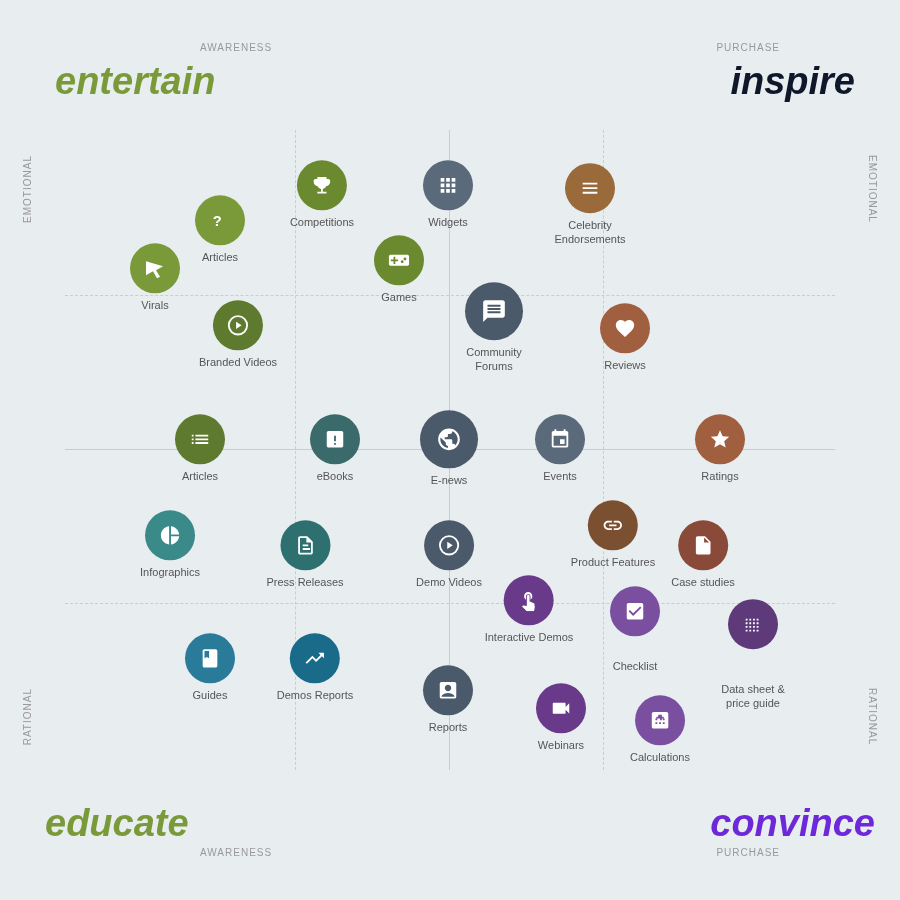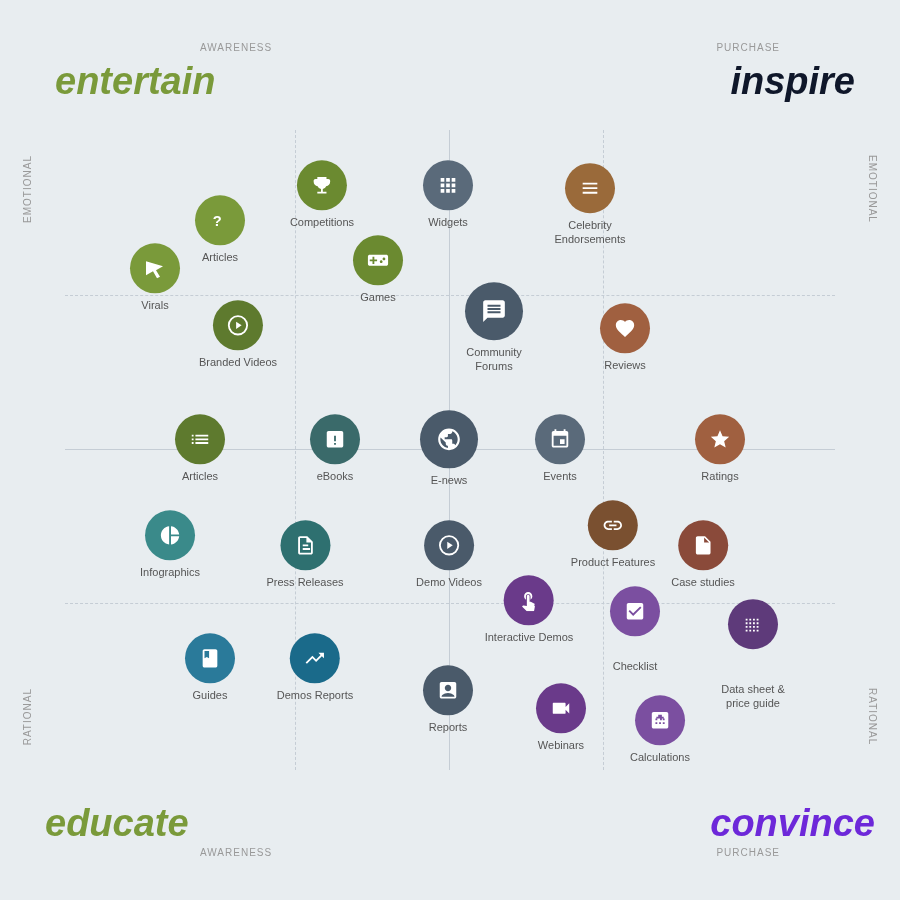--- a/index.html
+++ b/index.html
@@ -177,21 +177,21 @@
       <div class="node-label">Articles</div>
     </div>
     <div class="node" style="left: 322px; top: 195px; justify-content: center;">
       <div class="circle size-md c-olive-med">
         <svg viewBox="0 0 24 24" width="22" height="22" fill="white">
           <path d="M19 5h-2V3H7v2H5c-1.1 0-2 .9-2 2v1c0 2.55 1.92 4.63 4.39 4.94.63 1.5 1.98 2.63 3.61 2.96V19H7v2h10v-2h-4v-3.1c1.63-.33 2.98-1.46 3.61-2.96C19.08 12.63 21 10.55 21 8V7c0-1.1-.9-2-2-2z"></path>
         </svg>
       </div>
       <div class="node-label">Competitions</div>
     </div>
-    <div class="node" style="left: 378px; top: 270px;">
+    <div class="node" style="left: 399px; top: 270px;">
       <div class="circle size-md c-olive-med">
         <svg viewBox="0 0 24 24" width="22" height="22" fill="white">
           <path d="M21 6H3c-1.1 0-2 .9-2 2v8c0 1.1.9 2 2 2h18c1.1 0 2-.9 2-2V8c0-1.1-.9-2-2-2zm-10 7H8v3H6v-3H3v-2h3V8h2v3h3v2zm4.5 2c-.83 0-1.5-.67-1.5-1.5S14.67 12 15.5 12s1.5.67 1.5 1.5S16.33 15 15.5 15zm3-3c-.83 0-1.5-.67-1.5-1.5S17.67 9 18.5 9 20 9.67 20 10.5 19.33 12 18.5 12z"></path>
         </svg>
       </div>
       <div class="node-label">Games</div>
     </div>
     <div class="node" style="left: 238px; top: 335px;">
       <div class="circle size-md c-olive-dark">
         <svg viewBox="0 0 24 24" width="22" height="22" fill="white">

